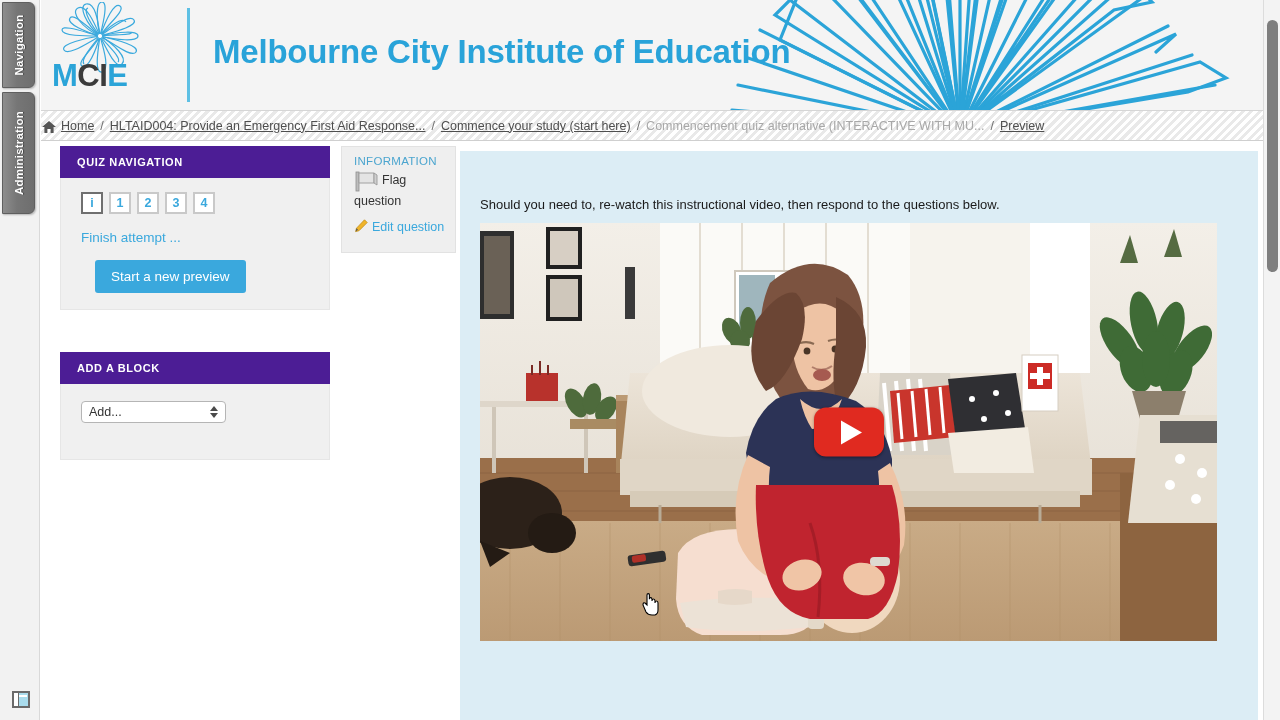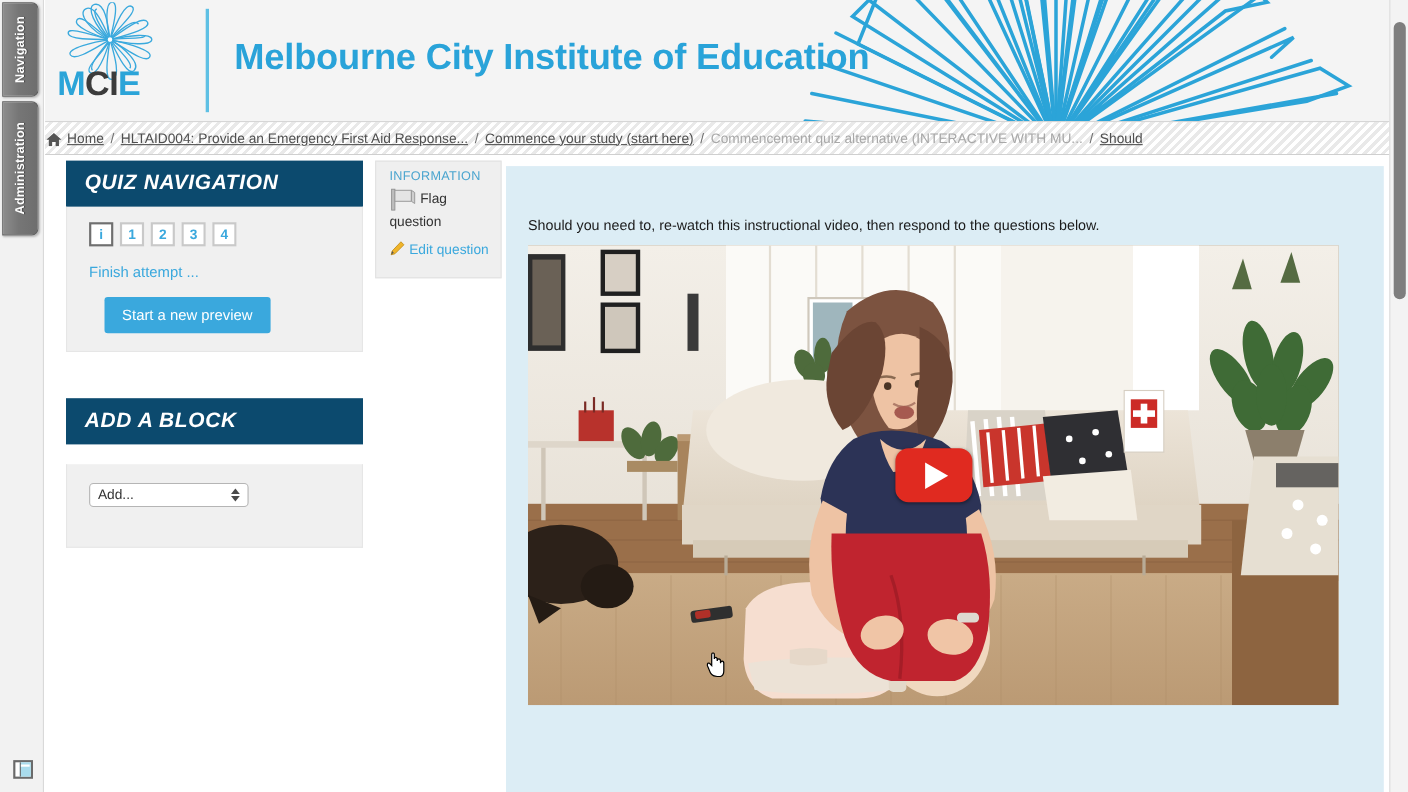--- a/index.html
+++ b/index.html
@@ -98,24 +98,23 @@
   .crumb-plain { color: #a8a8a8; white-space: nowrap; }
   .crumb-sep { color: #6f6f6f; margin: 0 6px; }
 
   
   .main-region { position: relative; height: 578px; background: #ffffff; }
 
   .left-col { position: absolute; left: 19px; top: 5px; width: 270px; }
 
   .block { margin-bottom: 0; }
   .block-head {
-    background: #0c4a6e; color: #ffffff;
-    font-size: 19px; font-weight: bold; letter-spacing: .6px;
+    background: #4c1d95; color: #ffffff;
+    font-size: 11px; font-weight: bold; letter-spacing: .6px;
     padding: 10px 0 10px 17px;
-    font-style: italic;
   }
   .block-body { background: #f0f0f0; border: 1px solid #e6e6e6; border-top: none; }
 
   .quiz-block-body { padding: 14px 0 16px 0; }
   .qnav-row { display: flex; gap: 6px; padding-left: 20px; }
   .qnav-btn {
     width: 22px; height: 22px; background: #ffffff;
     border: 2px solid #c9c9c9;
     color: #3aa8dd; font-size: 12.5px; font-weight: bold;
     display: flex; align-items: center; justify-content: center;
@@ -129,21 +128,21 @@
   .btn-primary {
     display: inline-block; margin: 15px 0 0 34px;
     background: #3aa8dd; color: #ffffff;
     border: none; border-radius: 3px;
     padding: 9px 16px; font-size: 13.5px;
     font-family: "Liberation Sans", sans-serif;
     cursor: pointer;
   }
 
   .addblock-wrap { margin-top: 42px; }
-  .addblock-body { padding: 17px 0 36px 0; margin-top: 18px; }
+  .addblock-body { padding: 17px 0 36px 0; }
   .add-select {
     margin-left: 20px; width: 145px; height: 22px;
     font-size: 12.5px; font-family: "Liberation Sans", sans-serif;
     color: #333; background: #ffffff;
     border: 1px solid #b5b5b5; border-radius: 4px;
     padding-left: 7px; position: relative;
     display: flex; align-items: center;
     cursor: pointer;
   }
   .add-select .spin {
@@ -304,21 +303,21 @@
         <path d="M7 0 L14 6 L11.6 6 L11.6 12 L8.6 12 L8.6 8 L5.4 8 L5.4 12 L2.4 12 L2.4 6 L0 6 Z" fill="#555"></path>
       </svg>
       <span class="crumb-link">Home</span>
       <span class="crumb-sep">/</span>
       <span class="crumb-link">HLTAID004: Provide an Emergency First Aid Response...</span>
       <span class="crumb-sep">/</span>
       <span class="crumb-link">Commence your study (start here)</span>
       <span class="crumb-sep">/</span>
       <span class="crumb-plain">Commencement quiz alternative (INTERACTIVE WITH MU...</span>
       <span class="crumb-sep">/</span>
-      <span class="crumb-link">Should</span>
+      <span class="crumb-link">Preview</span>
     </div>
 
     <div class="main-region">
 
       <div class="left-col">
 
         <div class="block">
           <div class="block-head">QUIZ NAVIGATION</div>
           <div class="block-body quiz-block-body">
             <div class="qnav-row">

